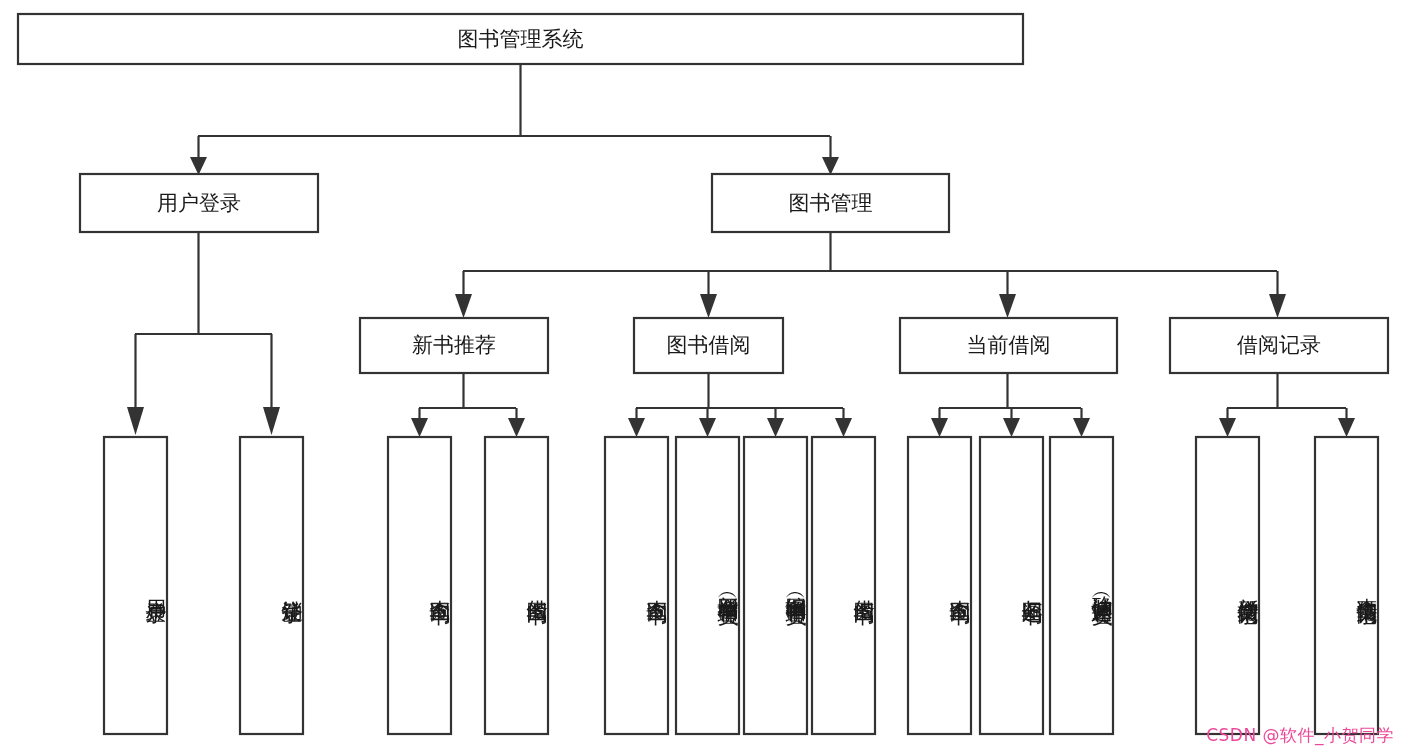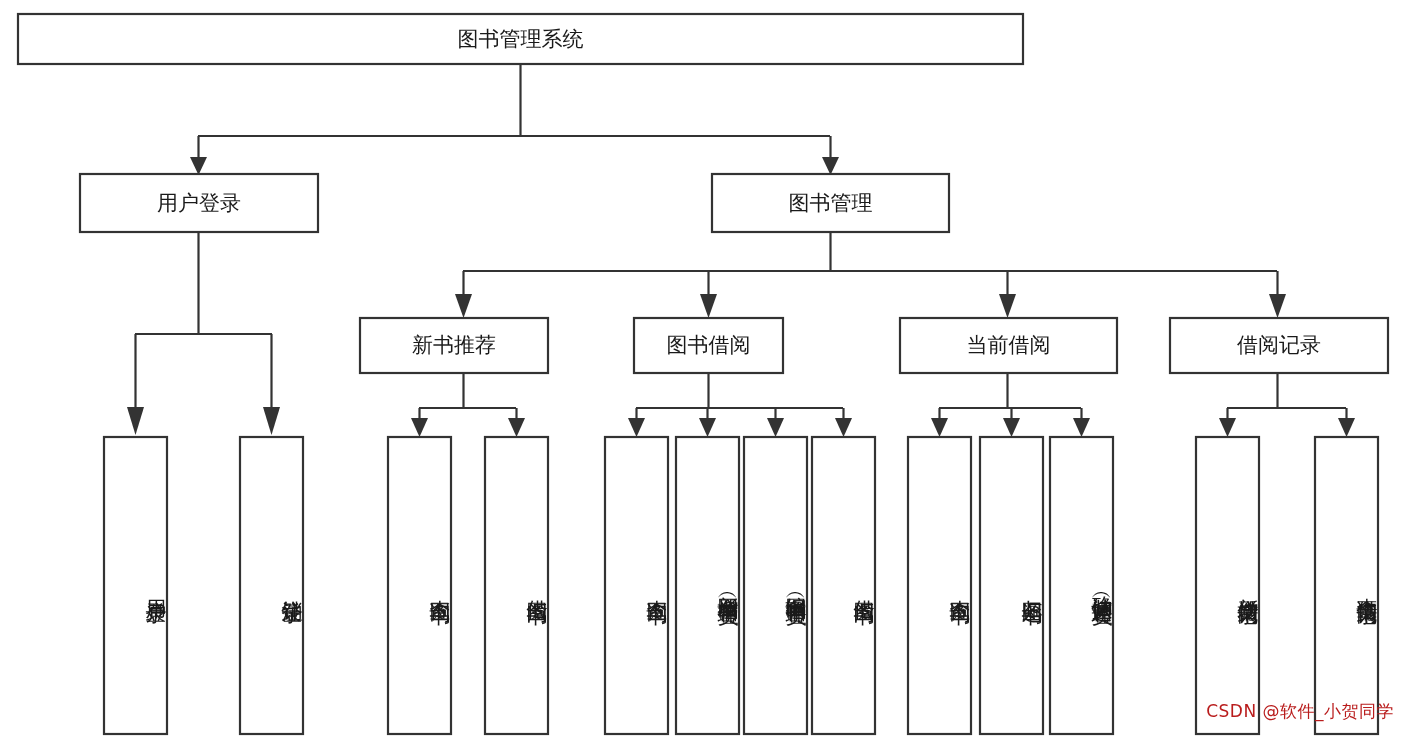--- a/index.html
+++ b/index.html
@@ -60,24 +60,24 @@
     line-height: 1.05;
     color: #1a1a1a;
     letter-spacing: 1.5px;
     white-space: nowrap;
     text-align: center;
     pointer-events: none;
   }
   .watermark {
     position: absolute;
     right: 8px;
-    bottom: 24px;
+    bottom: 0;
     font-family: "DejaVu Sans", "Liberation Sans", sans-serif;
     font-size: 17px;
-    color: #b91c1c;
+    color: #ec4899;
     letter-spacing: 0.5px;
     white-space: nowrap;
   }
 </style>
 </head>
 <body>
 
 <div id="diagram-root">
 
   <svg class="diagram-canvas" viewBox="0 0 1405 747" xmlns="http://www.w3.org/2000/svg">

